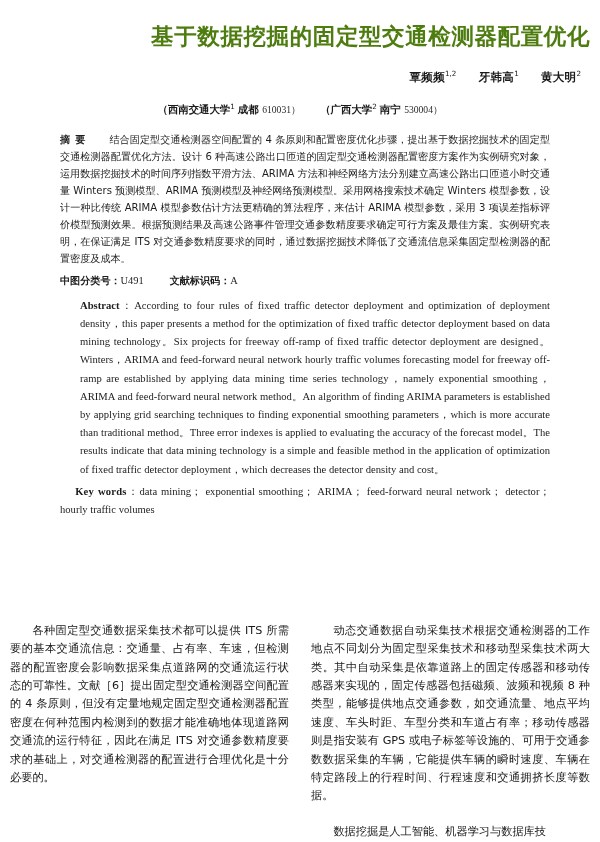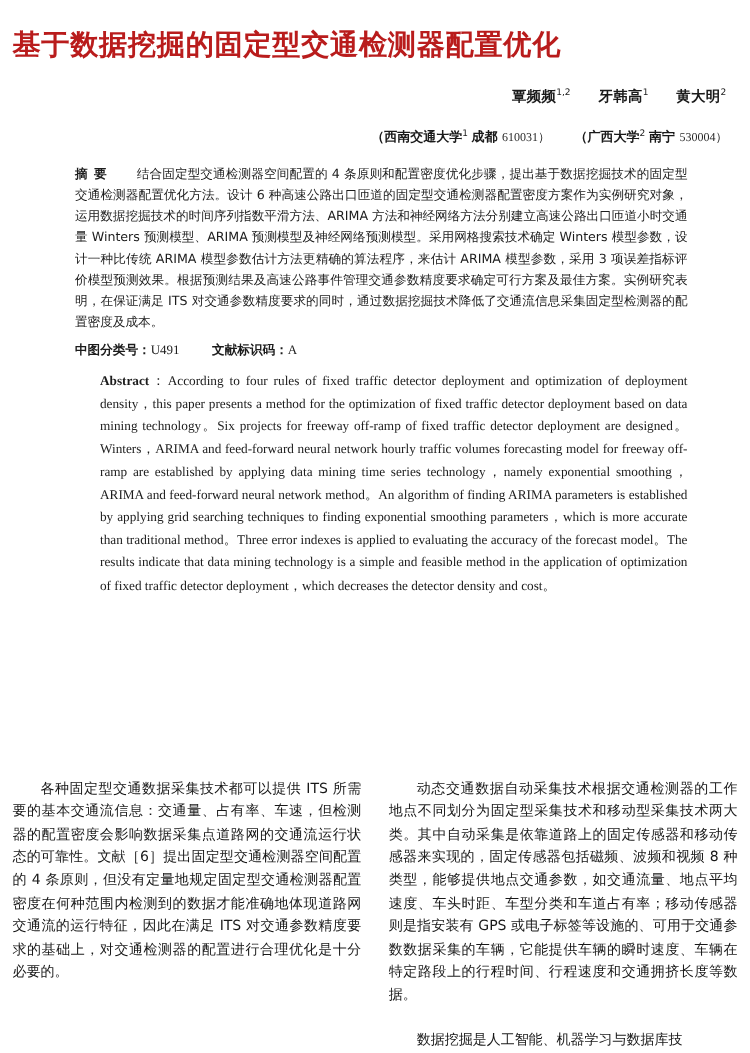--- a/index.html
+++ b/index.html
@@ -19,26 +19,26 @@
     position: relative;
     width: 600px;
     height: 842px;
     box-sizing: border-box;
     padding: 0 10px;
   }
 
   
   .title {
     margin: 22px 0 0 0;
-    text-align: left;
+    text-align: right;
     font-family: "DejaVu Sans", "Liberation Sans", sans-serif;
     font-weight: bold;
     font-size: 22.5px;
     letter-spacing: 0.6px;
-    color: #b91c1c;
+    color: #4d7c0f;
     line-height: 1.25;
   }
 
   
   .authors {
     margin: 19px 0 0 0;
     text-align: right;
     font-family: "DejaVu Sans", "Liberation Sans", sans-serif;
     font-size: 11.5px;
     font-weight: bold;
@@ -50,21 +50,21 @@
   .affil sup {
     font-size: 7.2px;
     font-weight: normal;
     vertical-align: super;
     letter-spacing: 0;
   }
 
   
   .affil {
     margin: 17px 0 0 0;
-    text-align: right;
+    text-align: center;
     font-family: "DejaVu Sans", "Liberation Sans", sans-serif;
     font-size: 10.4px;
     font-weight: bold;
     color: #1a1a1a;
   }
   .affil .grp { margin: 0 8px; }
   .affil .num {
     font-family: "Liberation Serif", serif;
     font-weight: normal;
     font-size: 9.6px;
@@ -190,20 +190,23 @@
 
 
   <div class="clc-zh">
     <span class="lbl">中图分类号：</span><span class="lat">U491</span><span class="gap"></span><span class="lbl">文献标识码：</span><span class="lat">A</span>
   </div>
 
   <div class="abs-en">
     <b>Abstract</b><span>：</span><span>According to four rules of fixed traffic detector deployment and optimization of deployment density，this paper presents a method for the optimization of fixed traffic detector deployment based on data mining technology。Six projects for freeway off-ramp of fixed traffic detector deployment are designed。Winters，ARIMA and feed-forward neural network hourly traffic volumes forecasting model for freeway off-ramp are established by applying data mining time series technology，namely exponential smoothing，ARIMA and feed-forward neural network method。An algorithm of finding ARIMA parameters is established by applying grid searching techniques to finding exponential smoothing parameters，which is more accurate than traditional method。Three error indexes is applied to evaluating the accuracy of the forecast model。The results indicate that data mining technology is a simple and feasible method in the application of optimization of fixed traffic detector deployment，which decreases the detector density and cost。</span>
   </div>
 
+  <div class="kw-en">
+    &nbsp;&nbsp;&nbsp;&nbsp;<b>Key words</b><span>：</span><span>data mining； exponential smoothing； ARIMA； feed-forward neural network； detector； hourly traffic volumes</span>
+  </div>
 
   <div class="body-cols">
     <div class="col left">
       <p class="body">各种固定型交通数据采集技术都可以提供 ITS 所需要的基本交通流信息：交通量、占有率、车速，但检测器的配置密度会影响数据采集点道路网的交通流运行状态的可靠性。文献［6］提出固定型交通检测器空间配置的 4 条原则，但没有定量地规定固定型交通检测器配置密度在何种范围内检测到的数据才能准确地体现道路网交通流的运行特征，因此在满足 ITS 对交通参数精度要求的基础上，对交通检测器的配置进行合理优化是十分必要的。</p>
     </div>
     <div class="col right">
       <p class="body">动态交通数据自动采集技术根据交通检测器的工作地点不同划分为固定型采集技术和移动型采集技术两大类。其中自动采集是依靠道路上的固定传感器和移动传感器来实现的，固定传感器包括磁频、波频和视频 8 种类型，能够提供地点交通参数，如交通流量、地点平均速度、车头时距、车型分类和车道占有率；移动传感器则是指安装有 GPS 或电子标签等设施的、可用于交通参数数据采集的车辆，它能提供车辆的瞬时速度、车辆在特定路段上的行程时间、行程速度和交通拥挤长度等数据。</p>
       <p class="body">数据挖掘是人工智能、机器学习与数据库技</p>
     </div>
   </div>

